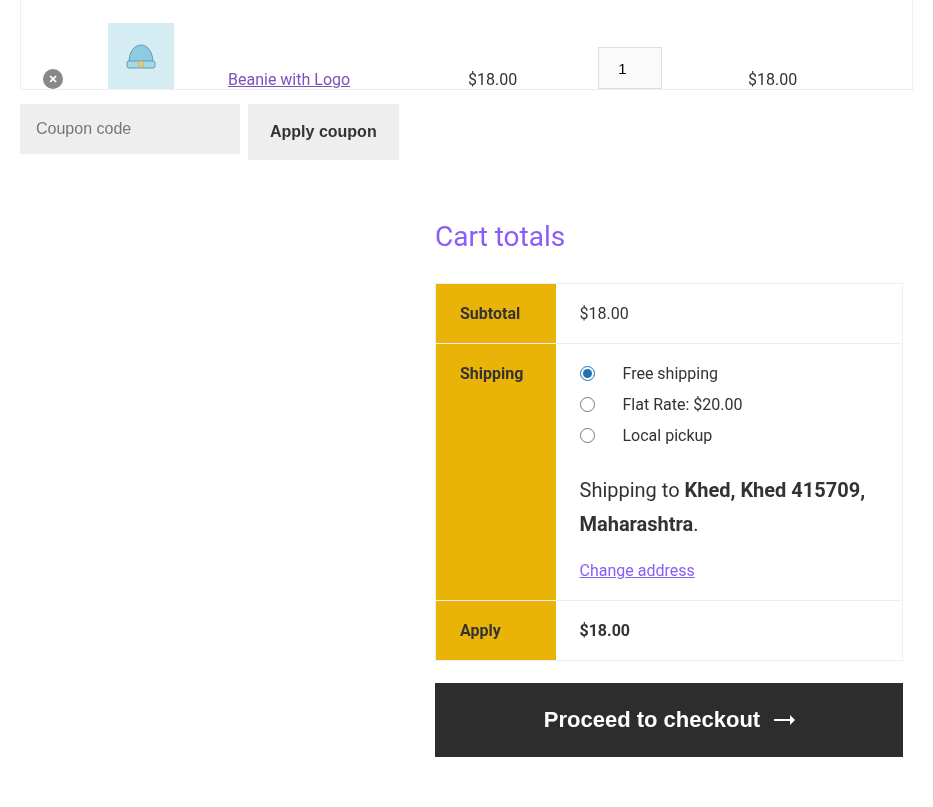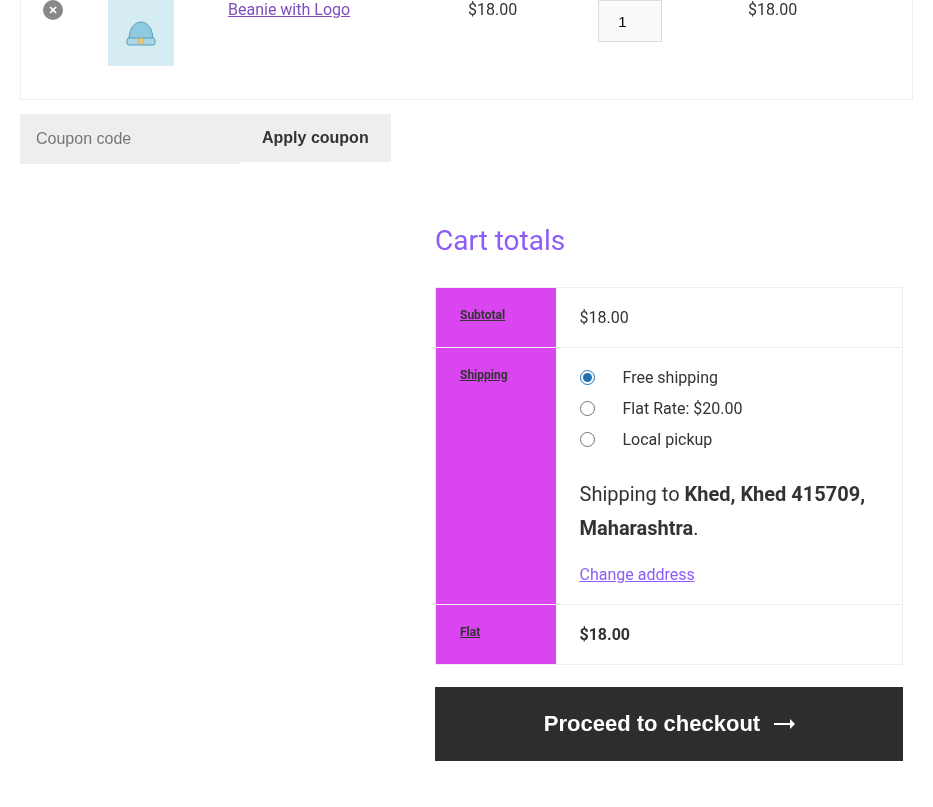--- a/index.html
+++ b/index.html
@@ -4,23 +4,23 @@
   <style>
     * { box-sizing: border-box; margin: 0; padding: 0; }
     body {
       font-family: -apple-system, BlinkMacSystemFont, "Segoe UI", Roboto, sans-serif;
       color: #333;
       background: #fff;
       width: 933px;
     }
     .cart-row {
       display: flex;
-      align-items: flex-start;
+      align-items: flex-end;
       padding: 0 22px;
-      height: 100px;
+      height: 90px;
       border: 1px solid #eee;
       border-top: none;
       margin: 0 20px;
     }
     .col-remove { width: 65px; display:flex; align-items:center; }
     .col-thumb { width: 120px; display:flex; align-items:center;}
     .col-name { width: 240px; }
     .col-price { width: 130px; }
     .col-qty { width: 150px; }
     .col-subtotal { width: 100px; }
@@ -59,34 +59,34 @@
     .qty-input {
       width: 64px; height: 42px;
       text-align: center;
       border: 1px solid #ddd;
       background: #fafafa;
       font-size: 15px;
     }
     .actions-row {
       display: flex;
       margin: 14px 20px 0 0;
-      gap: 0;
+      gap: 8px;
     }
     .coupon-input {
       width: 220px; height: 50px;
       border: none;
       background: #eee;
       padding: 0 16px;
       font-size: 16px;
       color: #333;
       margin-left: 20px;
     }
     .coupon-input::placeholder { color: #777; }
     .btn {
-      height: 48px;
+      height: 56px;
       border: none;
       background: #eee;
       padding: 7px 22px;
       font-size: 16px;
       font-weight: 600;
       cursor: pointer;
       color: #333;
     }
     .btn-disabled {
       color: #999;
@@ -104,29 +104,28 @@
       color: #8b5cf6;
       margin-bottom: 30px;
     }
     .totals-table {
       width: 100%;
       border-collapse: collapse;
       border: 1px solid #eee;
     }
     .totals-table tr { }
     .totals-table th {
-      background: #d946ef;
+      background: #eab308;
       text-align: left;
       padding: 20px 24px;
       font-weight: 700;
-      font-size: 12px;
+      font-size: 16px;
       width: 120px;
       vertical-align: top;
       border-bottom: 1px solid #eee;
-      text-decoration: underline;
     }
     .totals-table td {
       padding: 20px 24px;
       font-size: 16px;
       border-bottom: 1px solid #eee;
       vertical-align: top;
     }
     .shipping-options { list-style:none; }
     .shipping-options li {
       display:flex; align-items:center; gap:28px;
@@ -242,21 +241,21 @@
             <span>Local pickup</span>
           </li>
         </ul>
         <p class="shipping-dest">
           <span>Shipping to </span><strong>Khed, Khed 415709, Maharashtra</strong><span>.</span>
         </p>
         <a href="#" class="change-address">Change address</a>
       </td>
     </tr>
     <tr>
-      <th>Flat</th>
+      <th>Apply</th>
       <td class="total-value">$18.00</td>
     </tr>
   </tbody>
     </table>
   <button class="checkout-btn">
     <span>Proceed to checkout</span>
     <span class="arrow-right"></span>
   </button>
 </div>
 

